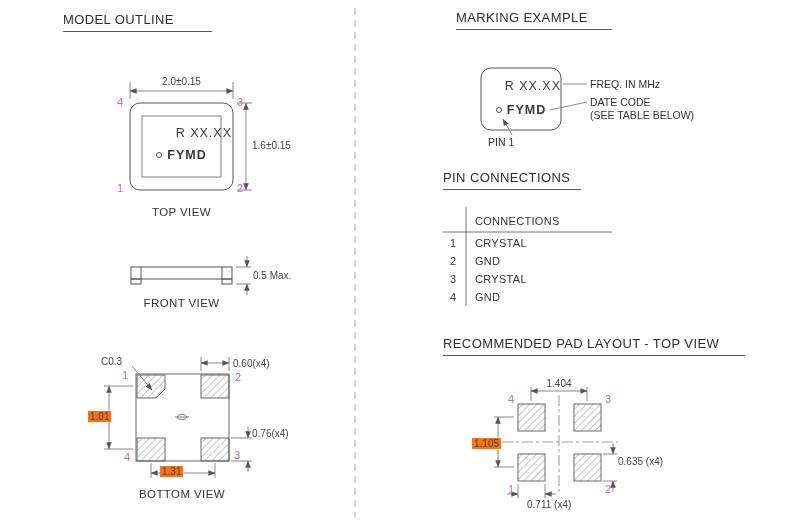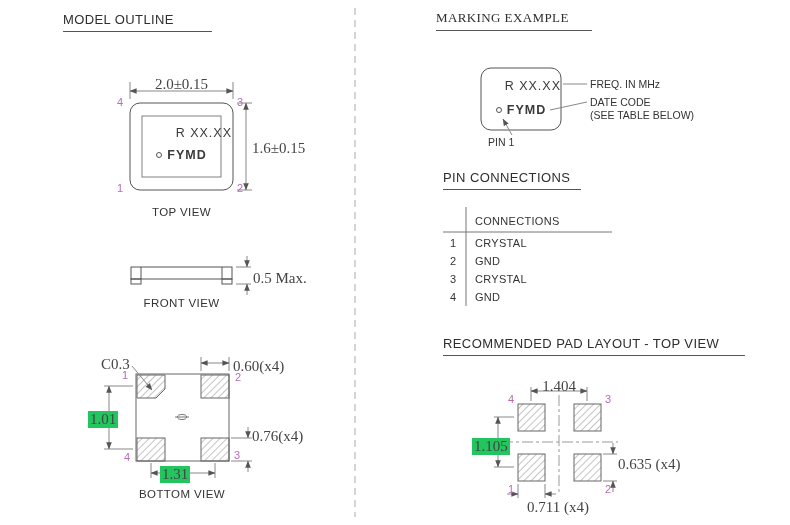--- a/index.html
+++ b/index.html
@@ -4,22 +4,22 @@
 <style>
   * { margin:0; padding:0; box-sizing:border-box; }
   html,body { background:#ffffff; }
   body { font-family:"Liberation Sans", sans-serif; color:#333; }
   .page { position:relative; width:790px; height:525px; background:#ffffff; overflow:hidden; }
   svg.linework { position:absolute; left:0; top:0; }
   .abs { position:absolute; white-space:nowrap; }
   .heading { font-size:13px; color:#2e2e2e; letter-spacing:.4px;
              border-bottom:1px solid #555; padding-bottom:4px; }
   .caption { font-size:11.5px; color:#333; letter-spacing:.4px; text-align:center; }
-  .dim { font-size:15px; color:#444;font-family:Liberation Serif, serif; }
-  .bgw { background:#22c55e; padding:0 2px; }
+  .dim { font-size:10px; color:#444; }
+  .bgw { background:#f97316; padding:0 2px; }
   .pin { font-size:11px; color:var(--pin-number, #b96bb9); }
   .marking { font-size:12.5px; color:#3a3a3a; letter-spacing:1px; text-align:right; }
   .mark-row { display:flex; align-items:center; justify-content:center;font-weight:bold; }
   .dot { display:inline-block; width:6px; height:6px; border:1px solid #555;
          border-radius:50%; margin-right:5px; flex:0 0 auto; }
   .callout { font-size:10.5px; color:#333; }
   .tbl { font-size:11px; color:#333; letter-spacing:.3px; }
 </style>
 </head>
 <body>
@@ -162,21 +162,21 @@
   <div class="abs dim" style="left:233px; top:358px;">0.60(x4)</div>
   <div class="abs pin" style="left:122px; top:369px;">1</div>
   <div class="abs pin" style="left:235px; top:371px;">2</div>
   <div class="abs dim bgw" style="left:88px; top:411px;">1.01</div>
   <div class="abs dim" style="left:252px; top:428px;">0.76(x4)</div>
   <div class="abs pin" style="left:124px; top:451px;">4</div>
   <div class="abs pin" style="left:234px; top:449px;">3</div>
   <div class="abs dim bgw" style="left:160px; top:466px;">1.31</div>
   <div class="abs caption" style="left:128px; top:488px; width:108px;">BOTTOM VIEW</div>
 
-  <div class="abs heading" style="left:436px; top:10px; width:156px;font-family:Liberation Serif, serif;">MARKING EXAMPLE</div>
+  <div class="abs heading" style="left:456px; top:10px; width:156px;">MARKING EXAMPLE</div>
 
   <div class="abs marking" style="left:481px; top:79px; width:80px;">R XX.XX</div>
   <div class="abs mark-row" style="left:481px; top:103px; width:80px;">
     <span class="dot"></span>
     <span class="marking">FYMD</span>
   </div>
   <div class="abs callout" style="left:590px; top:78px;">FREQ. IN MHz</div>
   <div class="abs callout" style="left:590px; top:96px;">DATE CODE</div>
   <div class="abs callout" style="left:590px; top:109px;">(SEE TABLE BELOW)</div>
   <div class="abs callout" style="left:488px; top:136px;">PIN 1</div>

